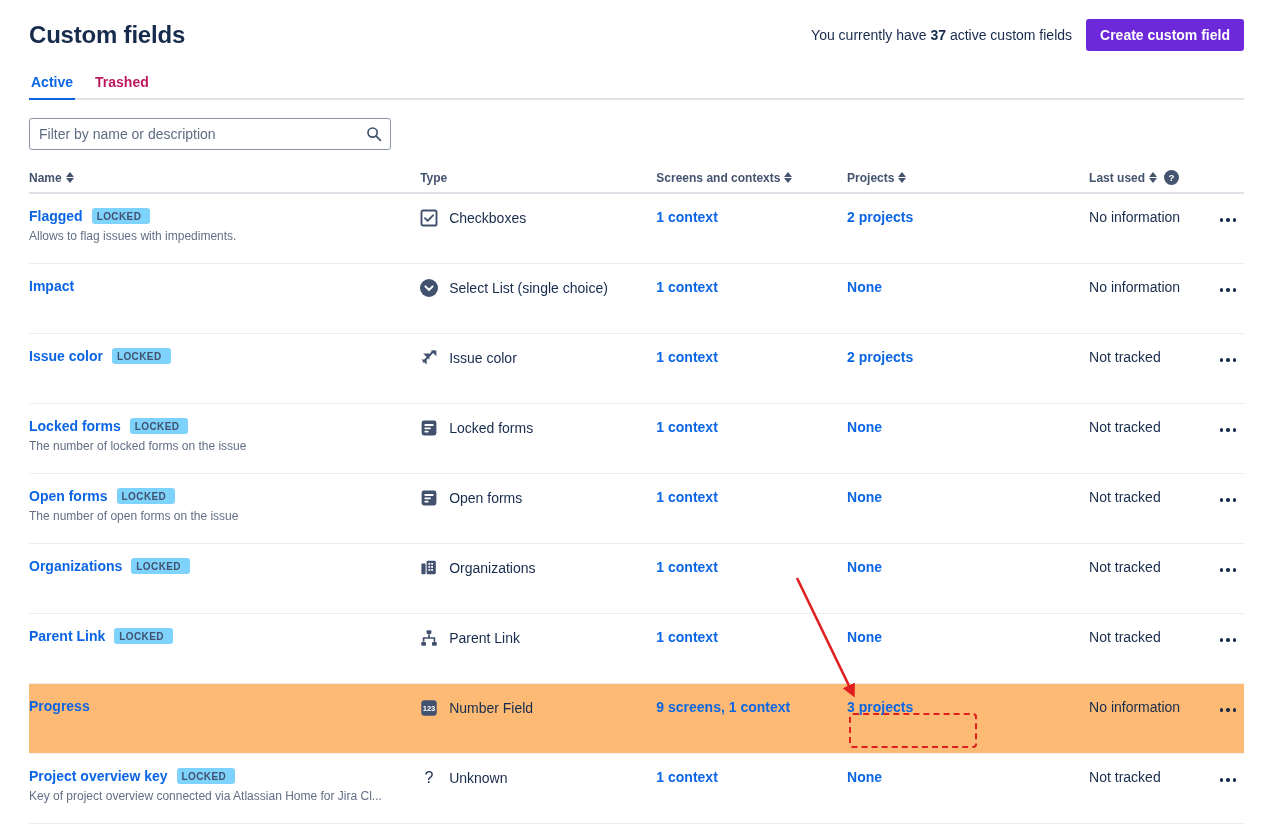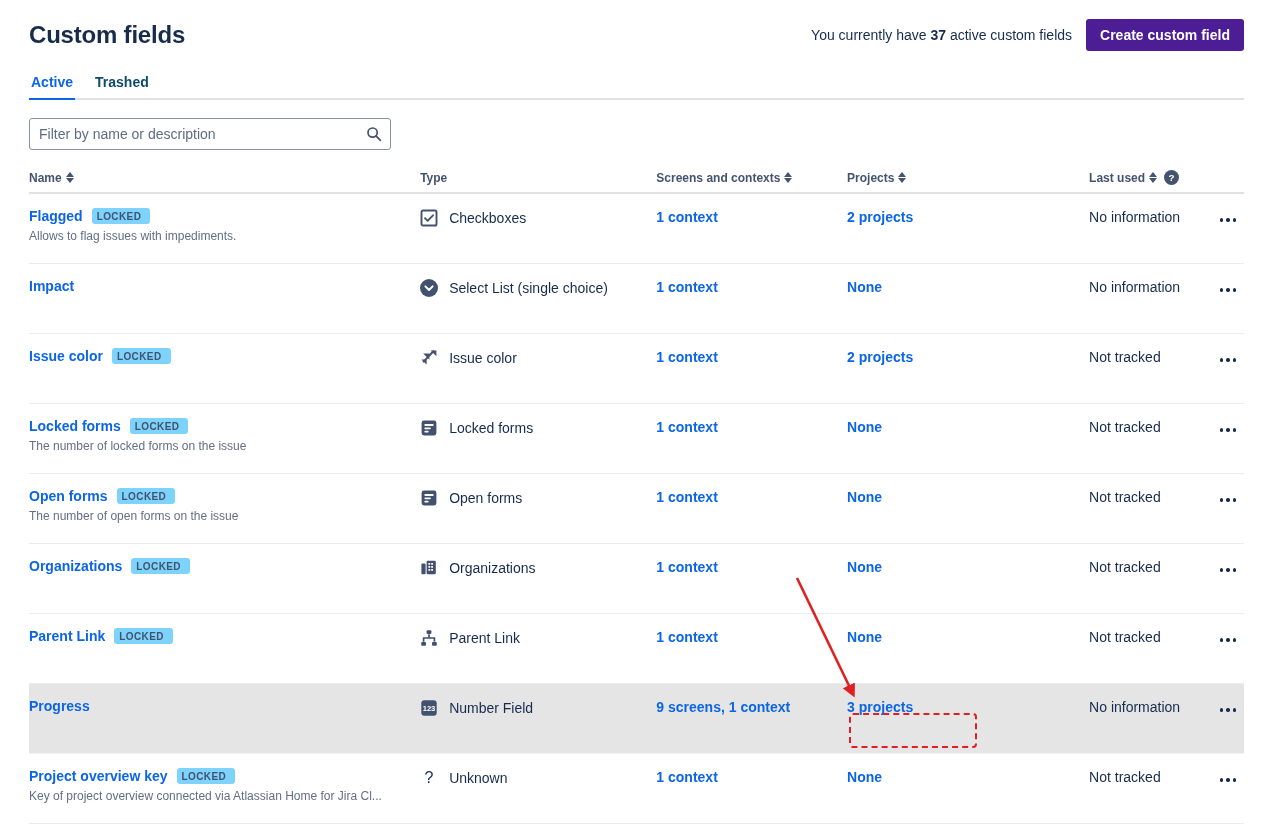--- a/index.html
+++ b/index.html
@@ -43,21 +43,21 @@
     align-items: center;
     gap: 14px;
   }
   .count-text {
     font-size: 14px;
     color: #172b4d;
     white-space: nowrap;
   }
   .count-text b { font-weight: 700; margin-top: 23px; }
   .btn-primary {
-    background: #4c1d95;
+    background: #6d28d9;
     color: #ffffff;
     border: none;
     border-radius: 3px;
     font-size: 14px;
     font-weight: 600;
     font-family: "Liberation Sans", sans-serif;
     padding: 0 14px;
     height: 32px;
     line-height: 32px;
     cursor: pointer;
@@ -70,21 +70,21 @@
     margin: 22px 36px 0 29px;
     border-bottom: 2px solid #dfe1e6;
   }
   .tabs {
     display: flex;
     gap: 18px;
   }
   .tab {
     font-size: 14px;
     font-weight: 600;
-    color: #0c4a6e;
+    color: #be185d;
     padding: 0 2px 8px 2px;
     cursor: pointer;
     position: relative;
     background: none;
     border: none;
     font-family: "Liberation Sans", sans-serif;
   }
   .tab.active {
     color: #0c66e4;
   }
@@ -172,21 +172,21 @@
 
   .trow {
     display: flex;
     align-items: flex-start;
     border-bottom: 1px solid #ebecf0;
     min-height: 70px;
     padding-top: 14px;
     box-sizing: border-box;
   }
   .trow.highlight {
-    background: #e5e5e5;
+    background: #fdba74;
     border-bottom: 1px solid #f1f2f4;
   }
   .cell { display: flex; align-items: flex-start; }
 
   .name-cell { flex-direction: column; gap: 4px; }
   .name-line { display: flex; align-items: center; gap: 9px; }
   .field-name {
     font-size: 14px;
     font-weight: 600;
     color: #0c66e4;

